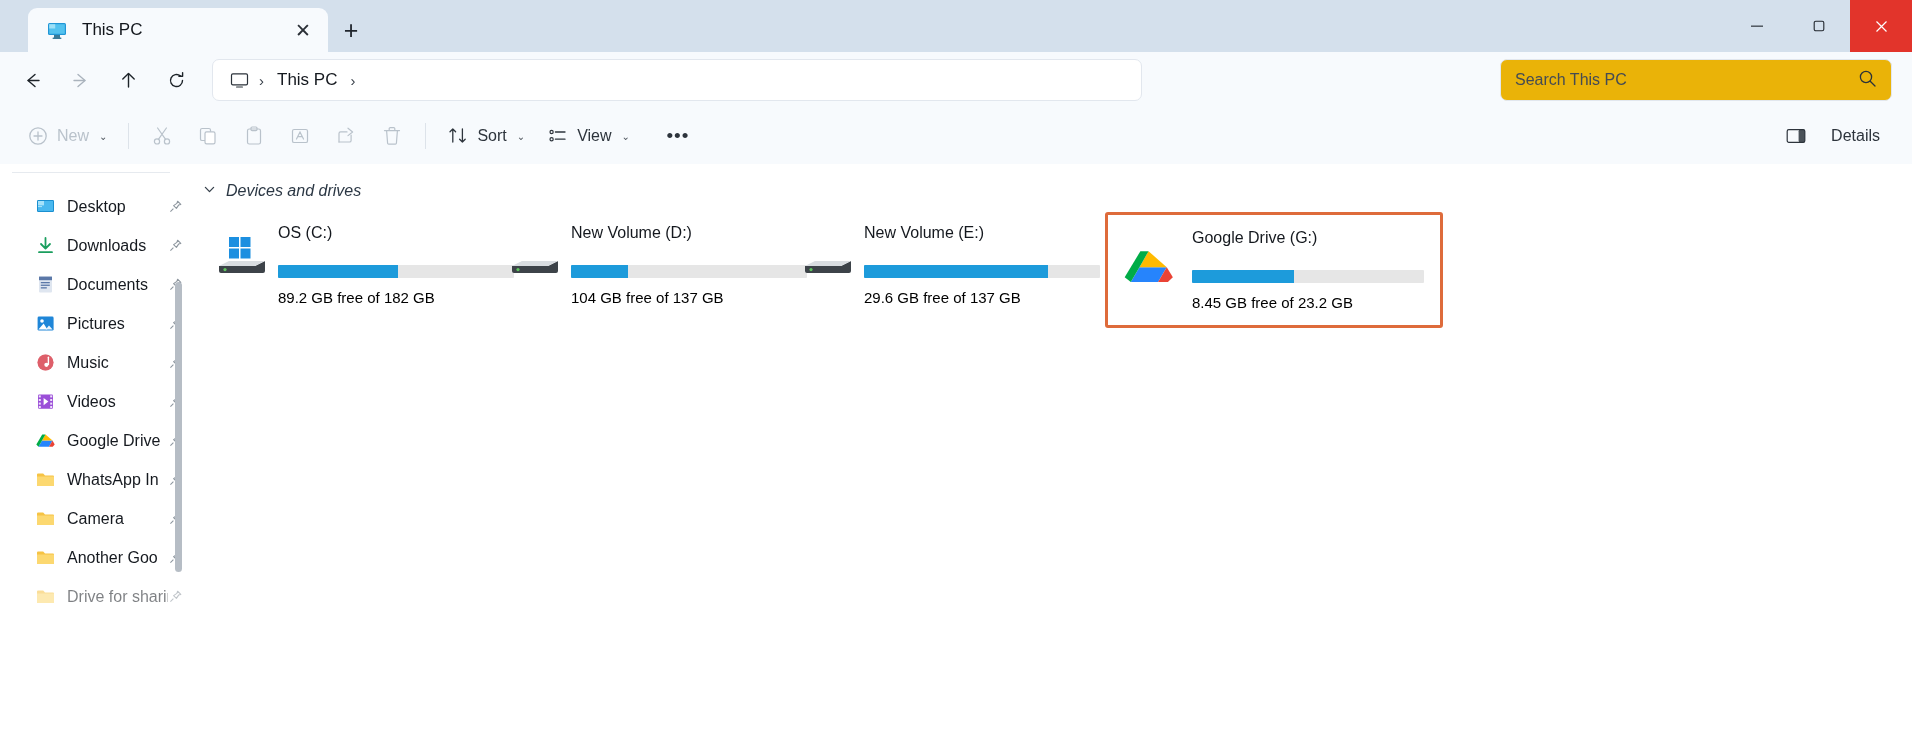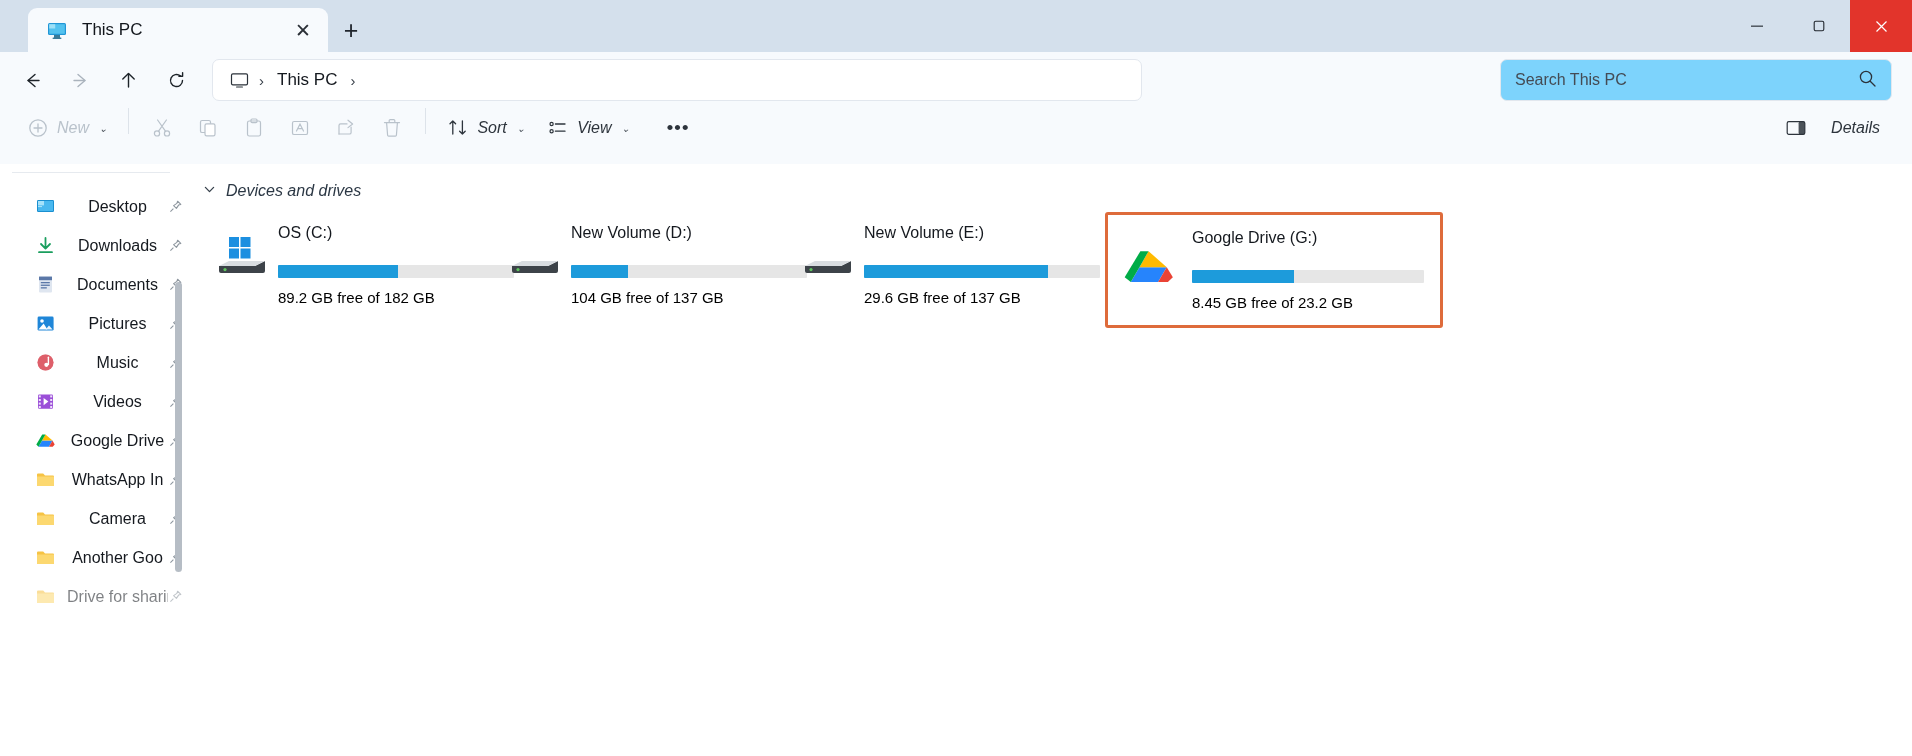--- a/index.html
+++ b/index.html
@@ -50,50 +50,50 @@
   .crumbbar {
     flex: 1; height: 42px; background:#ffffff; border:1px solid #e2e7ee;
     border-radius: 7px; display:flex; align-items:center; padding: 0 14px;
     margin-left: 12px; margin-right: 22px; max-width: 930px;
   }
   .crumb-ico { width:24px; height:24px; display:flex; align-items:center;
                justify-content:center; margin-right: 8px; }
   .crumb-sep { color:#39404a; font-size: 15px; margin: 0 13px 0 0; }
   .crumb-text { font-size: 17px; color:#14181e; }
   .searchbox {
-    width: 392px; height: 42px; background:#7dd3fc; border:1px solid #e2e7ee;
+    width: 392px; height: 42px; background:#eab308; border:1px solid #e2e7ee;
     border-radius: 7px; display:flex; align-items:center; padding: 0 14px;
     margin-left: auto;
   }
   .search-ph { flex:1; font-size: 16px; color:#444b54; }
 
   
   .cmdbar {
     height: 56px; flex: 0 0 56px; background:#f7fafd; display:flex;
-    align-items:flex-start; padding: 0 20px 0 16px; gap: 0; font-style: italic;
+    align-items:center; padding: 0 20px 0 16px; gap: 0;
   }
   .cmd { height:40px; display:flex; align-items:center; gap:8px;
          padding: 0 11px; border-radius:6px; color:#2d343c; font-size:16px; }
   .cmd.ico-only { width: 46px; justify-content:center; padding: 0; }
   .cmd.dim { color:#b9c2cb; }
   .cmd .chev { font-size: 10px; color:#4d545c; margin-left: 2px; }
   .cmdsep { width:1px; height:26px; background:#dde3ea; margin: 0 10px; }
   .details-btn { margin-left:auto; height:40px; display:flex; align-items:center;
                  gap:24px; padding: 0 12px; border-radius:6px; color:#2d343c;
                  font-size:16px; }
 
   
   .body { flex: 1; display:flex; background:#ffffff; min-height:0; position: relative; }
 
   
   .sidebar { width: 188px; flex: 0 0 188px; background:#ffffff; position: relative;
              padding-top: 8px; overflow: hidden; }
   .sb-divider { height:1px; background:#e6eaef; margin: 0 18px 14px 12px; }
   .sb-item { height: 39px; display:flex; align-items:center; padding: 0 6px 0 34px;
-             position: relative; text-align: center; }
+             position: relative; }
   .sb-ico { width: 22px; height:22px; flex:0 0 22px; margin-right: 11px;
             display:flex; align-items:center; justify-content:center; }
   .sb-label { font-size: 16px; color:#15191f; white-space:nowrap; overflow:hidden;
               flex:1; }
   .sb-pin { width: 14px; flex:0 0 14px; color:#8e979f; font-size: 13px;
             display:flex; align-items:center; justify-content:center; }
   .sb-scroll { position:absolute; right: 6px; top: 118px; width: 7px; height: 290px;
                background:#b6bdc5; border-radius: 4px; }
 
   

